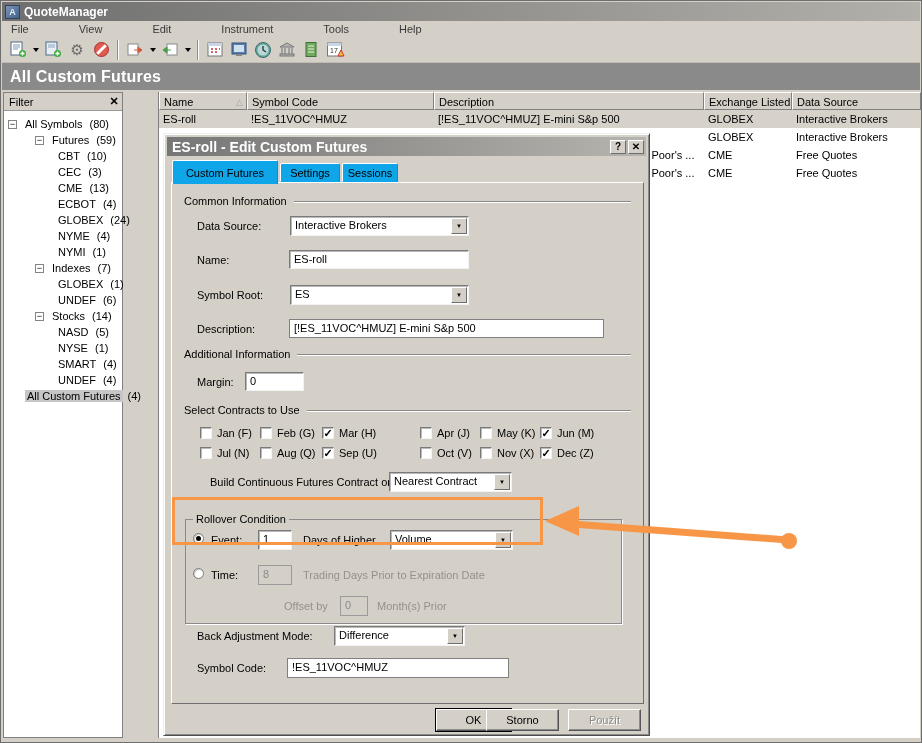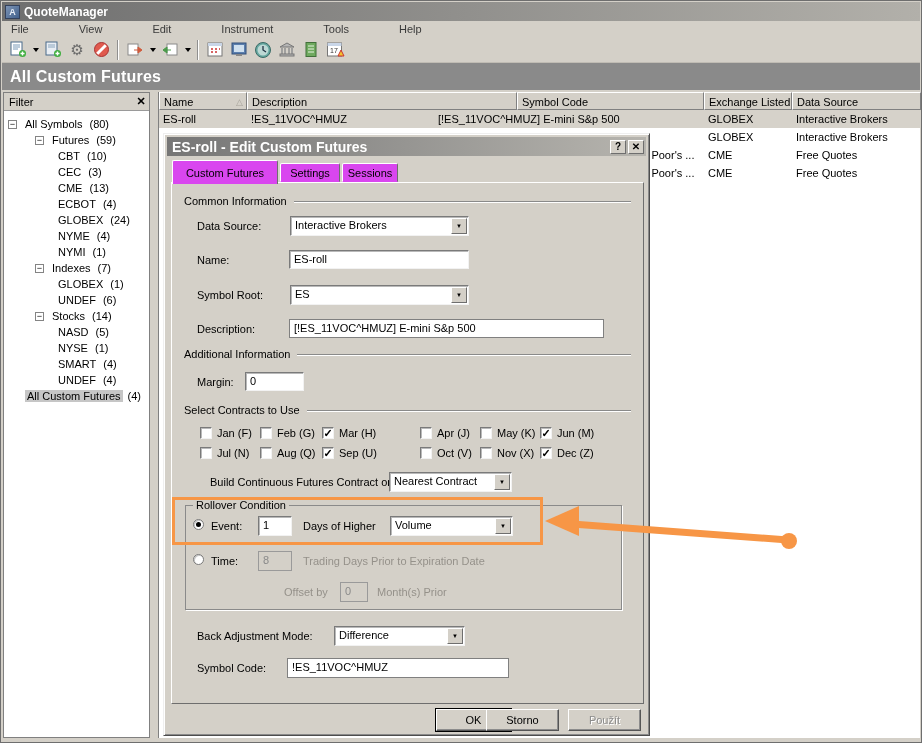--- a/index.html
+++ b/index.html
@@ -16,21 +16,21 @@
   .menu-item { padding:1px 9px; color:#3a3a3a; }
   .toolbar { position:absolute; left:2px; top:37px; right:2px; height:26px; background:#D4D0C8; display:flex; align-items:center; padding-left:4px; border-bottom:1px solid #c0bcb4; }
   .tb-btn { width:24px; height:22px; display:flex; align-items:center; justify-content:center; }
   .tb-caret { width:11px; height:22px; display:flex; align-items:center; justify-content:center; }
   .tb-caret i { width:0; height:0; border-left:3px solid transparent; border-right:3px solid transparent; border-top:4px solid #000; }
   .tb-sep { width:2px; height:20px; margin:0 4px; border-left:1px solid #8f8f8f; border-right:1px solid #fff; }
   .band { position:absolute; left:2px; top:63px; right:2px; height:27px; background:#8a8a8a; display:flex; align-items:center; }
   .band span { color:#fff; font-weight:bold; font-size:16px; padding-left:8px; letter-spacing:.2px; }
 
   
-  .filter-panel { position:absolute; left:3px; top:92px; width:147px; height:646px; background:#fff; border:1px solid #808080; }
+  .filter-panel { position:absolute; left:3px; top:92px; width:120px; height:646px; background:#fff; border:1px solid #808080; }
   .fp-head { height:18px; background:#D4D0C8; border-bottom:1px solid #9a9a9a; display:flex; align-items:center; }
   .fp-head .fp-title { flex:1; padding-left:5px; }
   .fp-close { width:16px; font-weight:bold; text-align:center; cursor:default; }
   .tree { padding-top:5px; }
   .tree-row { height:16px; display:flex; align-items:center; white-space:nowrap; }
   .tree-row.lvl0 { padding-left:4px; } .tree-row.lvl0.noexp { padding-left:21px; }
   .tree-row.lvl1 { padding-left:31px; }
   .tree-row.lvl2 { padding-left:52px; }
   .expander { width:9px; height:9px; border:1px solid #848484; background:#fff; font-size:9px; line-height:7px; text-align:center; margin-right:6px; flex:none; }
   .tree-label { padding:0 2px; }
@@ -58,21 +58,21 @@
   .radio { width:11px; height:11px; border-radius:50%; background:#fff; border:1px solid #7a7a7a; box-shadow:inset 1px 1px 0 #c9c9c9; display:inline-flex; align-items:center; justify-content:center; flex:none; }
   .radio .dot { width:5px; height:5px; border-radius:50%; background:#000; }
 
   
   .dialog { position:absolute; left:163px; top:133px; width:487px; height:603px; background:#D4D0C8; z-index:10;
     border:1px solid; border-color:#efefef #4d4d4d #4d4d4d #efefef; box-shadow:inset 1px 1px 0 #fff, inset -1px -1px 0 #8a8a8a; }
   .dlg-title { position:absolute; left:3px; top:3px; right:3px; height:19px;
     background:linear-gradient(90deg,#767676,#b6b4ae); display:flex; align-items:center; padding-left:5px; }
   .dlg-title .d-text { color:#fff; font-weight:bold; font-size:14px; flex:1; }
   .dlg-btn { width:16px; height:14px; margin-right:2px; display:flex; align-items:center; justify-content:center; font-size:10px; font-weight:bold; border:1px solid; border-color:#fff #6e6e6e #6e6e6e #fff; background:#D4D0C8; }
-  .tab { position:absolute; background:#d946ef; border:1px solid; border-color:#fff #6e6e6e transparent #fff; display:flex; align-items:center; justify-content:center; border-radius:2px 2px 0 0; }
+  .tab { position:absolute; background:#0ea5e9; border:1px solid; border-color:#fff #6e6e6e transparent #fff; display:flex; align-items:center; justify-content:center; border-radius:2px 2px 0 0; }
   .tab.active { top:26px; height:24px; z-index:3; border-bottom:none; font-size:11px; }
   .tab.inactive { top:29px; height:19px; z-index:1; }
   .tab-page { position:absolute; left:7px; top:48px; width:473px; height:522px; border:1px solid; border-color:#fff #6e6e6e #6e6e6e #fff; background:#D4D0C8; z-index:2; }
   .abs { position:absolute; }
   .sect-head { display:flex; align-items:center; gap:7px; }
   .sect-rule { flex:1; height:2px; border-top:1px solid #8a8a8a; border-bottom:1px solid #fff; margin-top:2px; }
   .groupbox { position:absolute; border:1px solid #8a8a8a; box-shadow:1px 1px 0 #fff; }
   .gb-legend { position:absolute; top:-7px; left:7px; background:#D4D0C8; padding:0 3px; }
   .btn { position:absolute; height:22px; display:flex; align-items:center; justify-content:center; background:#D4D0C8; border:1px solid; border-color:#fff #555 #555 #fff; box-shadow:inset -1px -1px 0 #8c8c8c; }
   .btn.default { outline:1px solid #000;margin-left:32px; }
@@ -282,25 +282,25 @@
         </div>
     </div>
   </div>
 
   <div class="table-area">
     <div class="thead">
       <div class="th c0">
           <span>Name</span>
           <span class="sort-ind">△</span>
         </div>
+      <div class="th c1">
+          <span>Symbol Code</span>
+        </div>
       <div class="th c2">
           <span>Description</span>
-        </div>
-      <div class="th c1">
-          <span>Symbol Code</span>
         </div>
       <div class="th c3">
           <span>Exchange Listed</span>
         </div>
       <div class="th c4">
           <span>Data Source</span>
         </div>
     </div>
     <div class="trow sel">
       <div class="td c0">ES-roll</div>
@@ -429,21 +429,21 @@
           <span class="cb-box">✓</span>
           <span>Dec (Z)</span>
         </span>
 
       <span class="abs" style="left:10px; top:293px;padding-left:28px;">Build Continuous Futures Contract on:</span>
       <div class="abs field combo" style="left:217px; top:289px; width:123px; height:20px;">
         <span>Nearest Contract</span>
         <span class="combo-btn">▼</span>
       </div>
 
-      <div class="groupbox" style="left:13px; top:322px; width:437px; height:105px;padding-left:46px;">
+      <div class="groupbox" style="left:13px; top:336px; width:437px; height:105px;padding-left:46px;">
         <span class="gb-legend">Rollover Condition</span>
         <span class="abs radio" style="left:7px; top:13px;">
             <span class="dot"></span>
           </span>
         <span class="abs" style="left:25px; top:14px;">Event:</span>
         <div class="abs field" style="left:72px; top:10px; width:34px; height:20px;">1</div>
         <span class="abs" style="left:117px; top:14px;">Days of Higher</span>
         <div class="abs field combo" style="left:204px; top:10px; width:123px; height:20px;">
           <span>Volume</span>
           <span class="combo-btn">▼</span>

